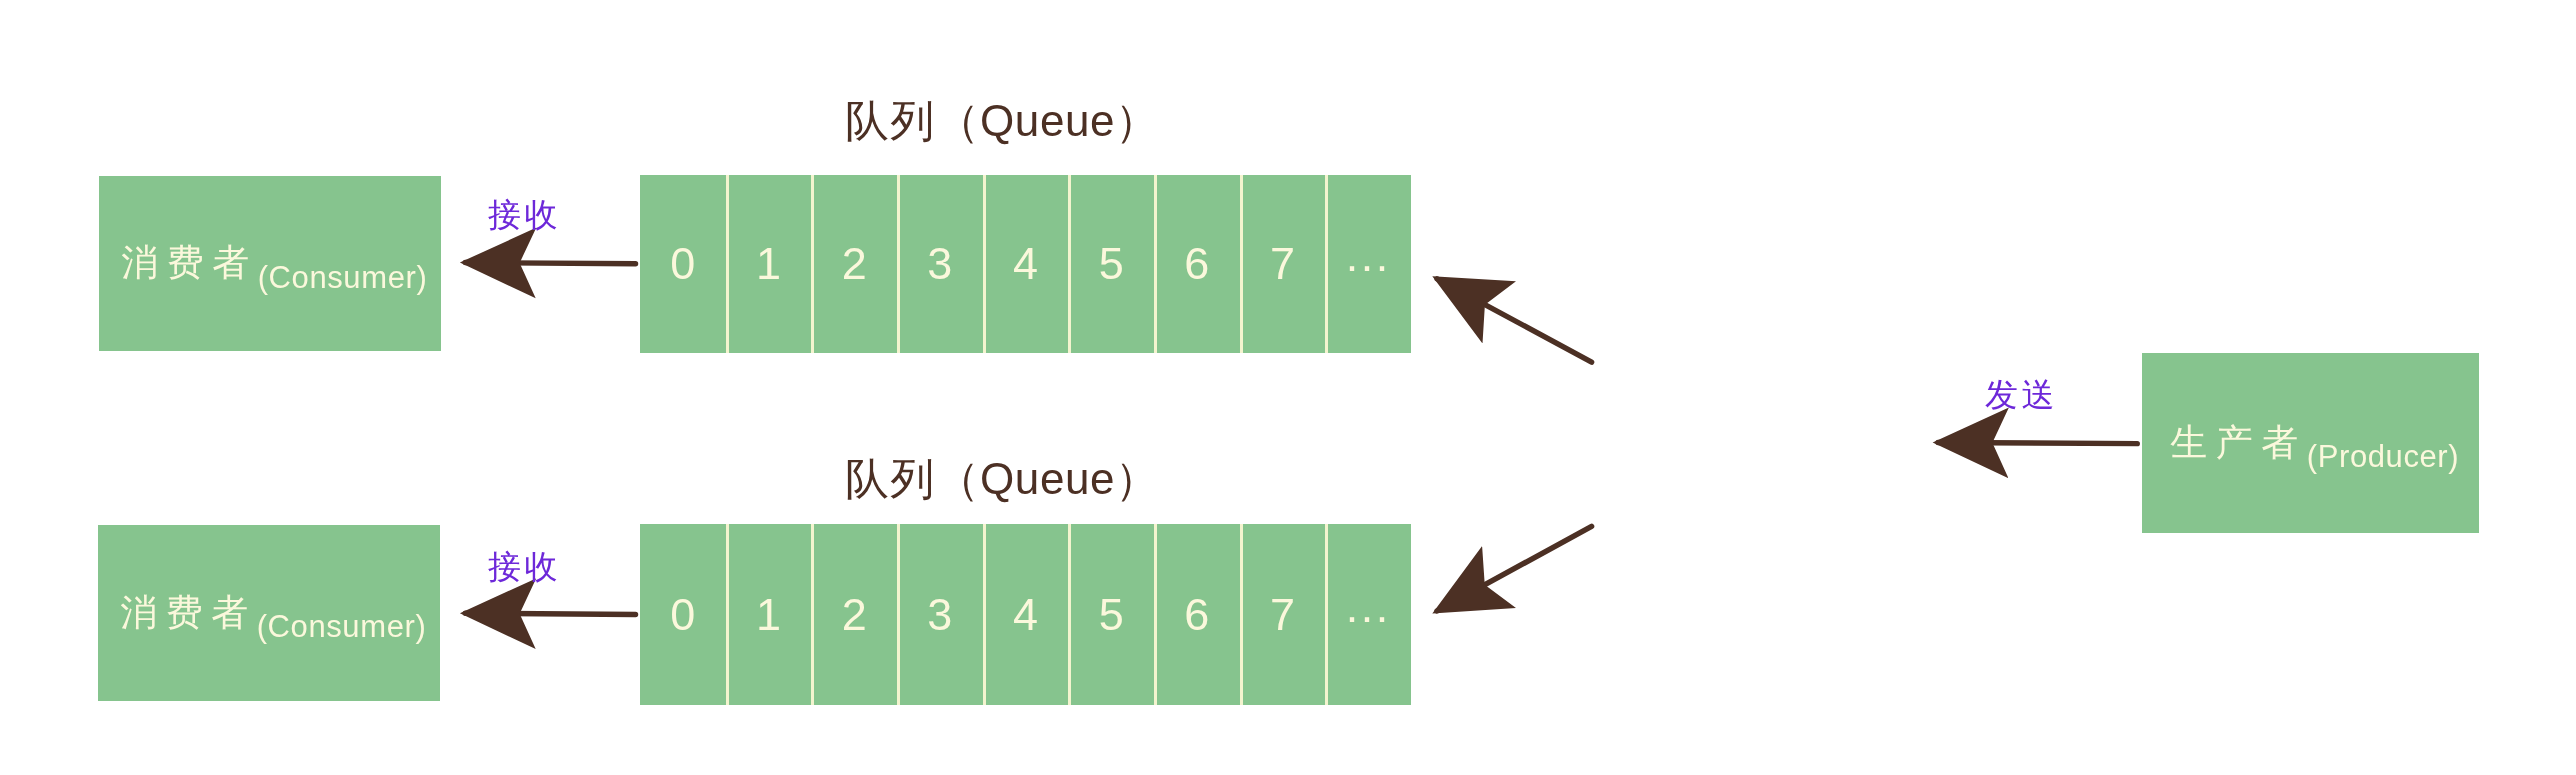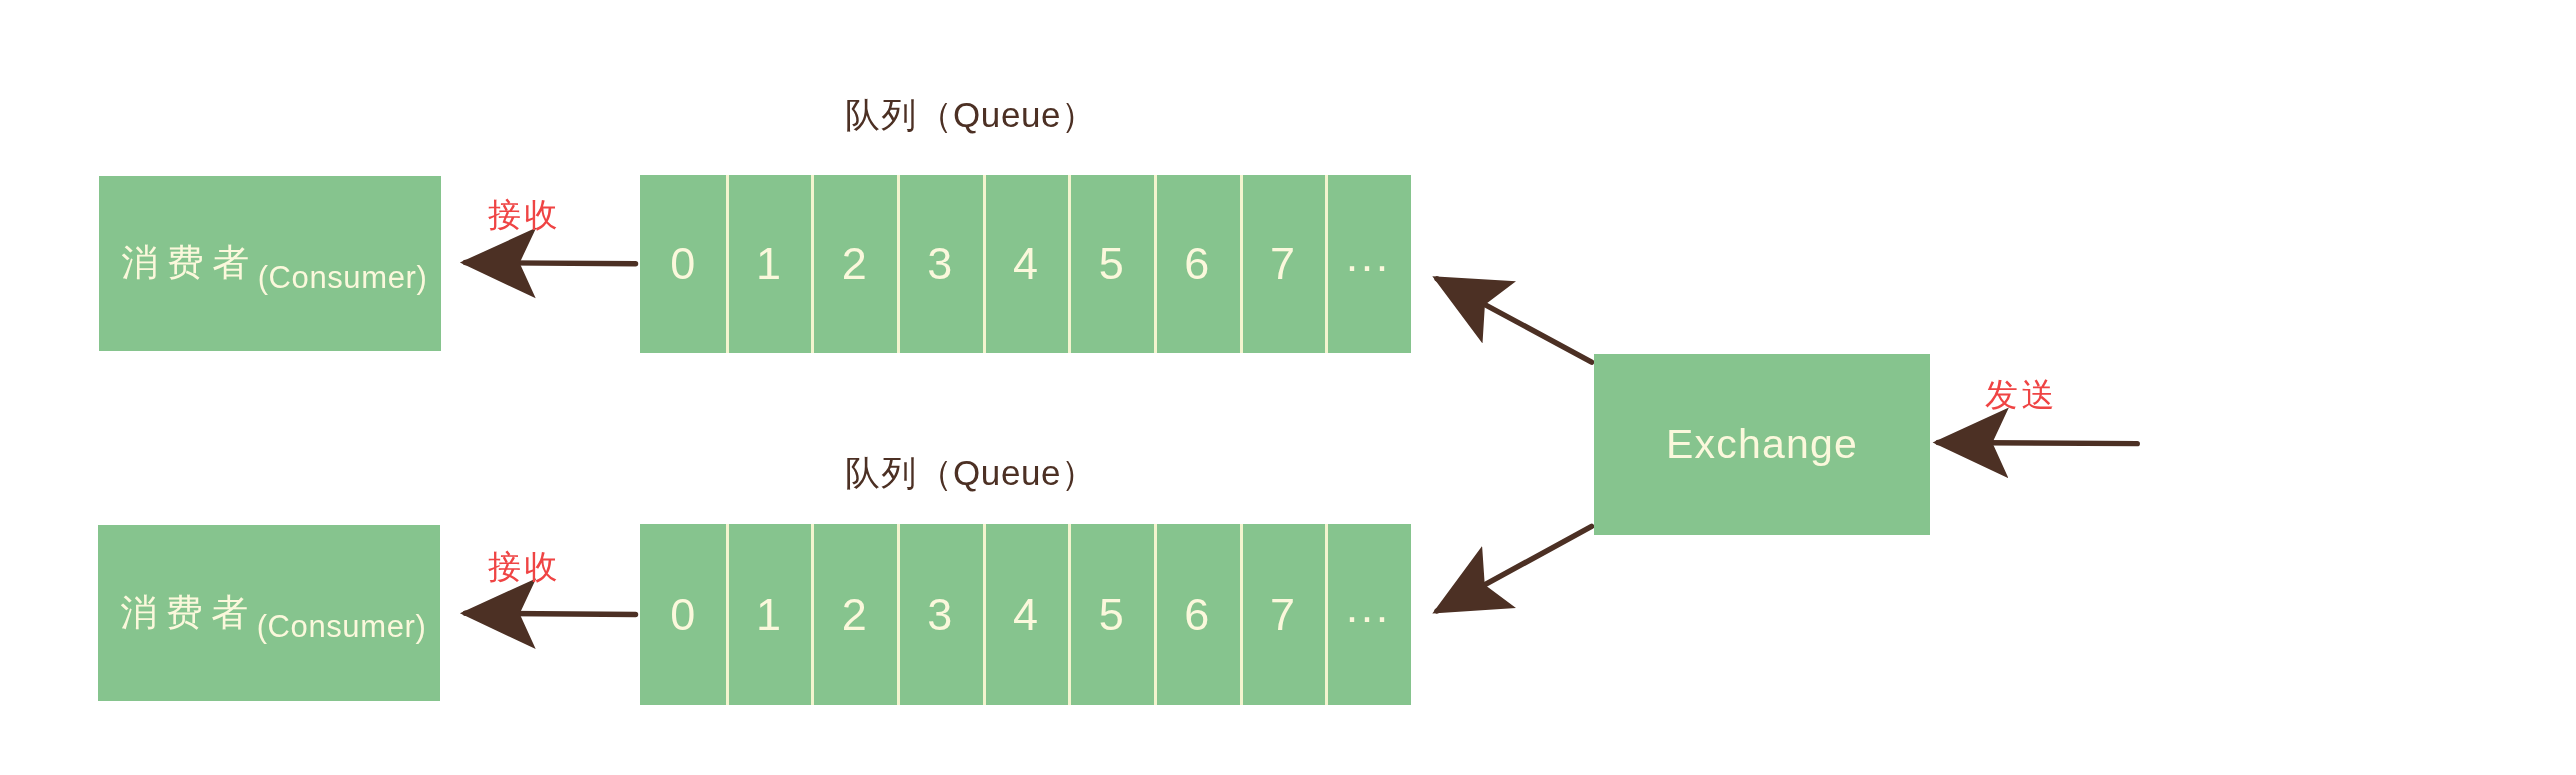--- a/index.html
+++ b/index.html
@@ -84,33 +84,33 @@
     font-size: 45px;
     letter-spacing: 2.4px;
     padding-bottom: 15.7px;
   }
 
   
   .queue-caption {
     position: absolute;
     color: #4c3024;
     white-space: nowrap;
-    font-size: 35px;
+    font-size: 44px;
     letter-spacing: 1.2px;
     font-family: "DejaVu Sans", sans-serif;
   }
   .queue-caption .paren {
     font-family: "Liberation Sans", sans-serif;
     letter-spacing: 0.6px;
   }
 
   
   .edge-label {
     position: absolute;
-    color: #ef4444;
+    color: #6d28d9;
     font-size: 33px;
     letter-spacing: 3.6px;
     white-space: nowrap;
     font-family: Liberation Mono, monospace;
   }
 
   
   #arrows {
     position: absolute;
     left: 0;
@@ -169,26 +169,27 @@
       <div class="cell">1</div>
       <div class="cell">2</div>
       <div class="cell">3</div>
       <div class="cell">4</div>
       <div class="cell">5</div>
       <div class="cell">6</div>
       <div class="cell">7</div>
       <div class="cell ellipsis">...</div>
     </div>
 
-  <div class="node" style="left:1594px; top:354px; width:336px; height:181px;">
-    <div class="single">Exchange</div>
-  </div>
 
   <div class="edge-label" style="left:1985px; top:373px;">发送</div>
 
+  <div class="node" style="left:2142px; top:353px; width:337px; height:180px;">
+    <div class="cn">生产者</div>
+    <div class="en">(Producer)</div>
+  </div>
 
   <div class="queue-caption" style="left:845px; top:450px;">
     <span>队列</span><span class="paren">（Queue）</span>
   </div>
 
   <div class="node" style="left:98px; top:525px; width:342px; height:176px;">
     <div class="cn">消费者</div>
     <div class="en">(Consumer)</div>
   </div>
 

